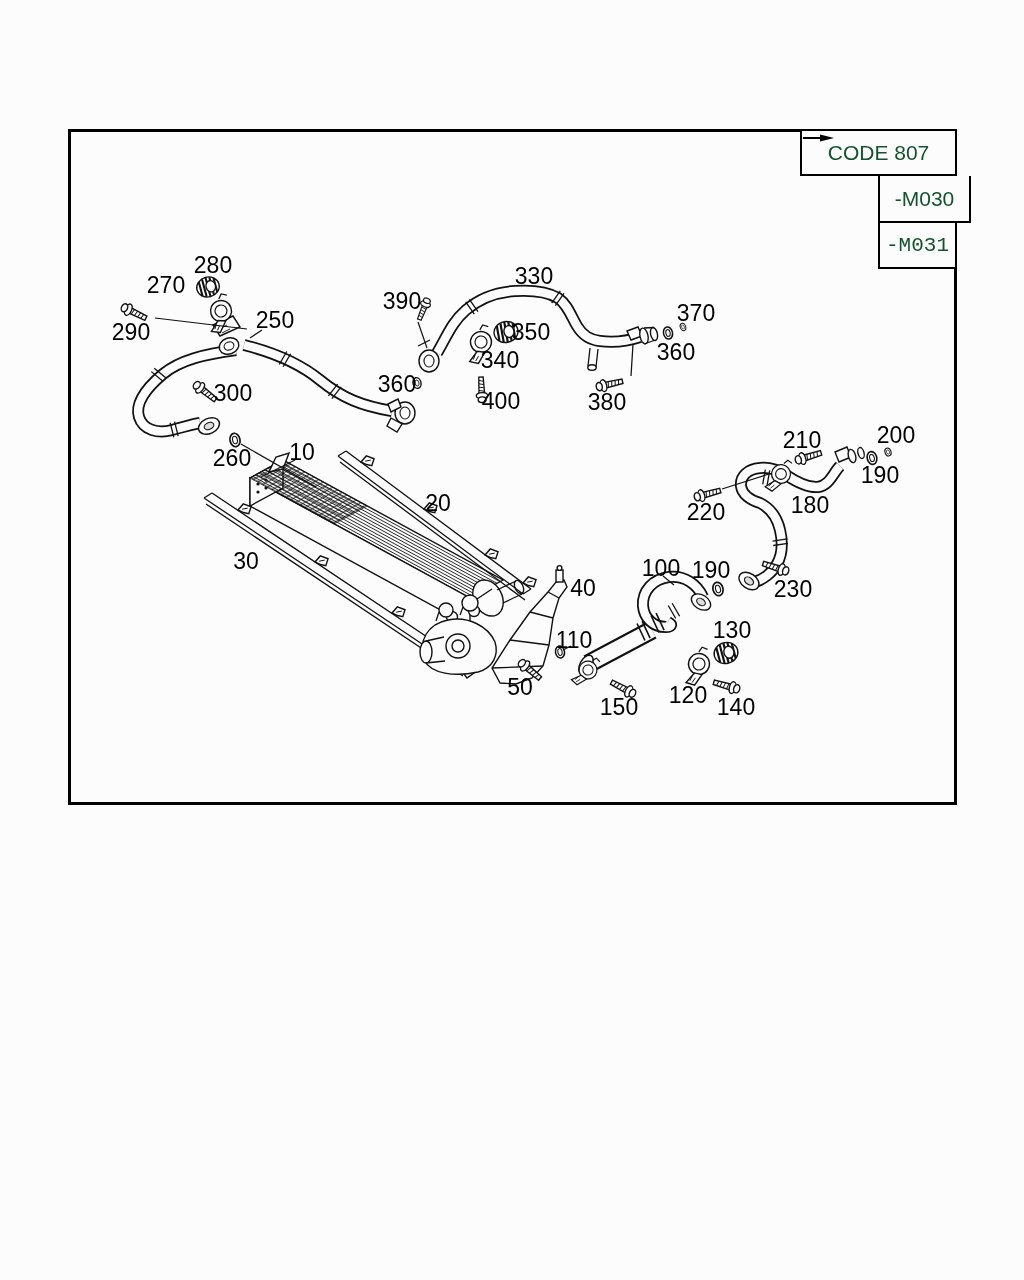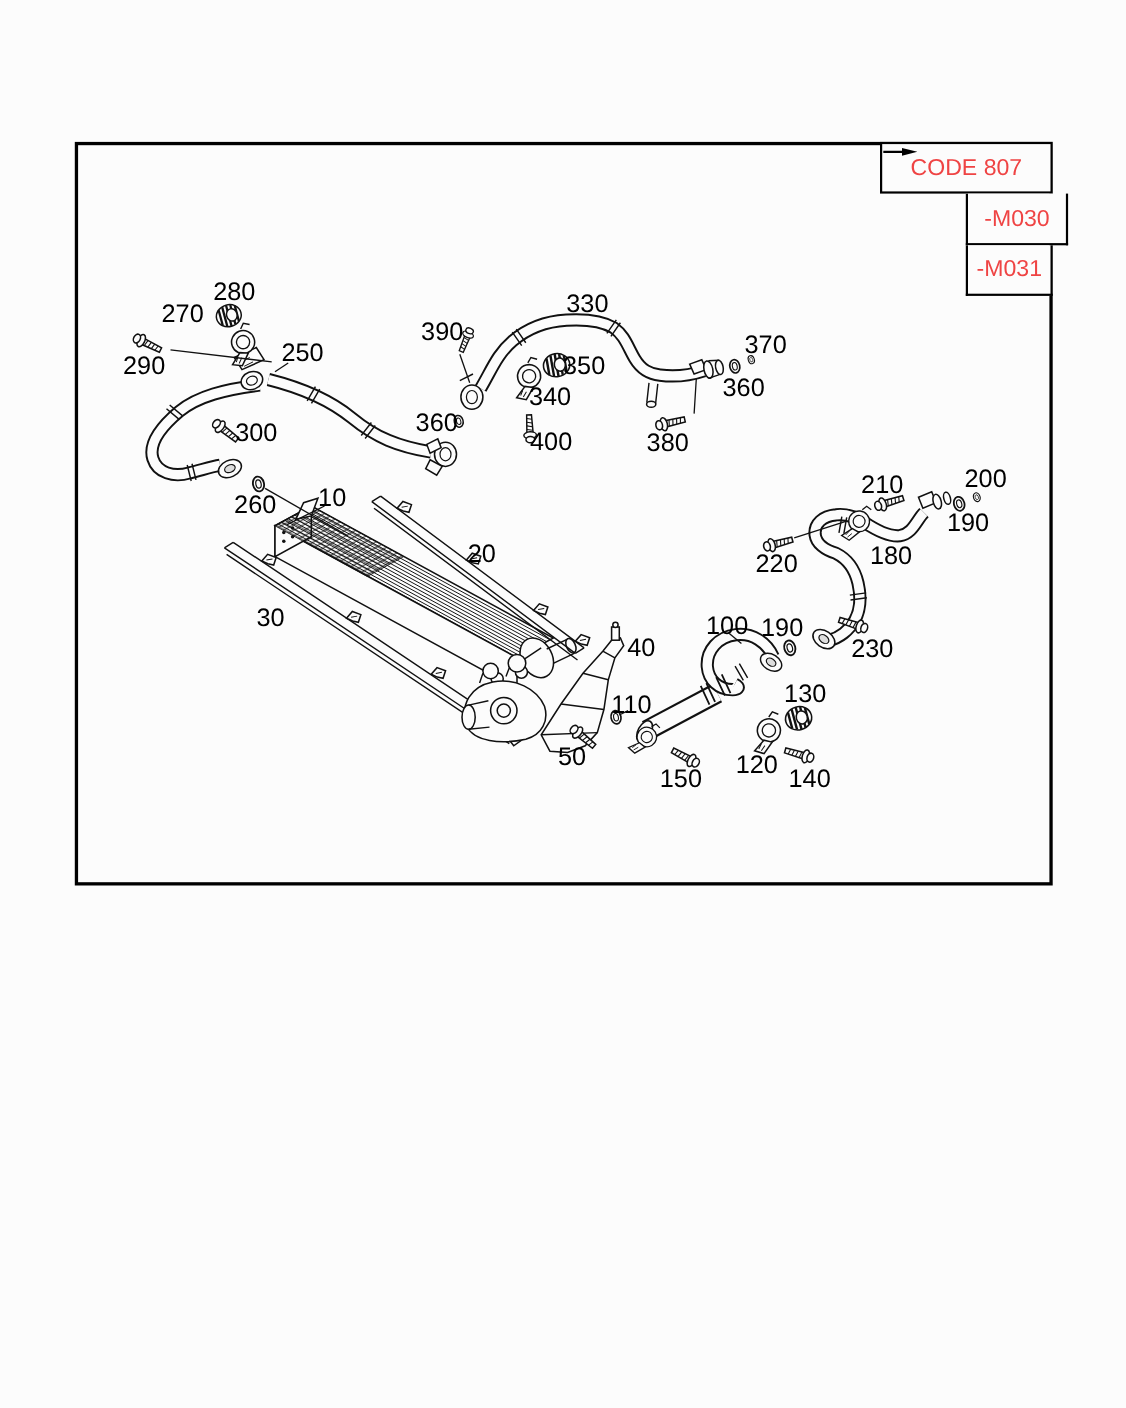--- a/index.html
+++ b/index.html
@@ -9,24 +9,24 @@
   .ln{stroke:#111;stroke-width:1.3;fill:none;}
   .fw{fill:#fcfcfc;stroke:#111;stroke-width:1.4;}
   .tube-o{fill:none;stroke:#111;stroke-width:12;}
   .tube-i{fill:none;stroke:#fcfcfc;stroke-width:8.5;}
   .pipe-o{fill:none;stroke:#111;stroke-width:19;}
   .pipe-i{fill:none;stroke:#fcfcfc;stroke-width:15;}
   .leader{stroke:#111;stroke-width:1.2;fill:none;}
   .callout{font-size:23px;fill:#000;text-anchor:middle;font-family:"Liberation Sans",sans-serif;}
   .codebox{position:absolute;display:flex;align-items:center;justify-content:center;
            background:#fcfcfc;border:2px solid #000;box-sizing:border-box;
-           font-size:21px;color:#ef4444;}
+           font-size:21px;color:#14532d;}
   #code807{left:800px;top:129px;width:157px;height:47px;gap:7px;}
   #m030{left:878px;top:176px;width:93px;height:47px;border-top:none;}
-  #m031{left:878px;top:223px;width:79px;height:46px;border-top:none;}
+  #m031{left:878px;top:223px;width:79px;height:46px;border-top:none;font-family:Liberation Mono, monospace;}
 </style>
 </head>
 <body>
 
 <div class="page">
 
 <svg width="1024" height="1280" viewBox="0 0 1024 1280">
   <defs>
     <pattern id="h1" width="4.5" height="4.5" patternUnits="userSpaceOnUse" patternTransform="rotate(28.6)">
       <line x1="0" y1="2" x2="4.5" y2="2" stroke="#111" stroke-width="0.8"></line>

